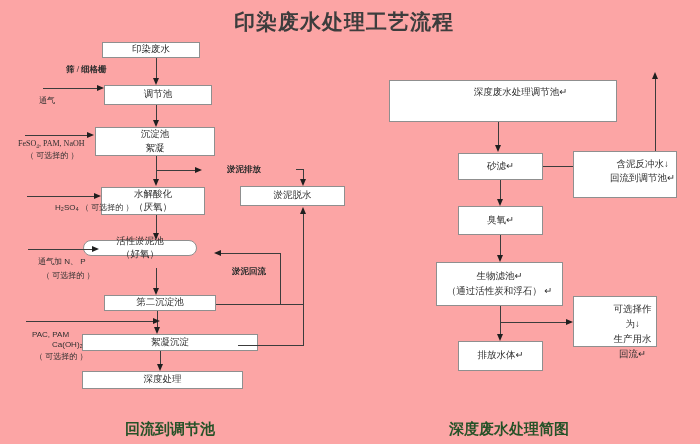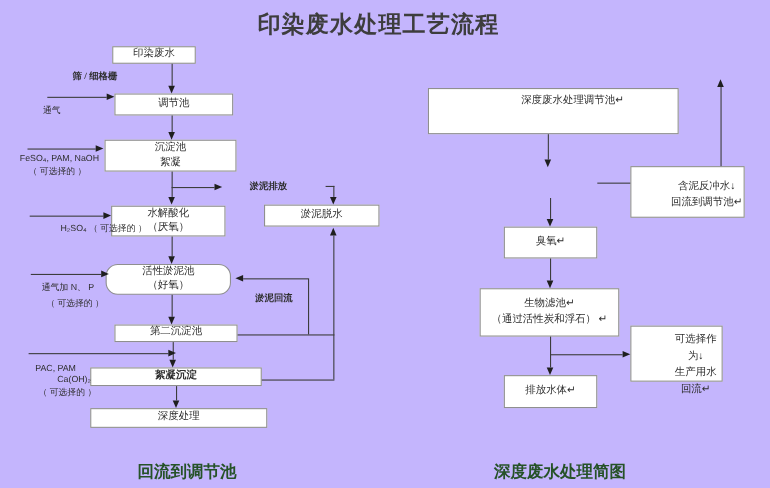--- a/index.html
+++ b/index.html
@@ -1,16 +1,16 @@
 <!DOCTYPE html>
 <html><head>
 <meta charset="utf-8">
 <style>
   html,body{margin:0;padding:0;background:#fff;}
-  #stage{position:relative;width:700px;height:444px;background:#c4b5fd;overflow:hidden;
+  #stage{position:relative;width:700px;height:444px;background:#fca5a5;overflow:hidden;
          font-family:"Liberation Sans",sans-serif;}
   .title{position:absolute;left:0;top:8px;width:688px;text-align:center;
          font:bold 21px "Liberation Sans",sans-serif;color:#3d3d3d;letter-spacing:1px;}
   .box{position:absolute;border:1px solid #8f8f8f;background:#fff;color:#2e2e2e;
        font:9.5px/1.4 "Liberation Serif",serif;text-align:center;
        display:flex;flex-direction:column;justify-content:center;box-sizing:border-box;}
   .box.top{justify-content:flex-start;padding-top:5px;padding-left:35px;}
   .bl{display:block;}
   .hl,.vl{position:absolute;background:#3c3c3c;}
   .hl{height:1px;}
@@ -25,42 +25,42 @@
   .cap{position:absolute;top:420px;width:170px;text-align:center;
        font:bold 15px "Liberation Serif",serif;color:#265228;white-space:nowrap;}
 </style>
 </head>
 <body>
 
 <div id="stage">
 
   <div class="title">印染废水处理工艺流程</div>
 
-  <div class="box" style="left:102px;top:42px;width:76px;height:16px;">
+  <div class="box" style="left:102px;top:42px;width:98px;height:16px;">
     <span class="bl">印染废水</span>
   </div>
   <div class="box" style="left:104px;top:85px;width:108px;height:20px;">
     <span class="bl">调节池</span>
   </div>
   <div class="box" style="left:95px;top:127px;width:120px;height:29px;">
     <span class="bl">沉淀池</span>
     <span class="bl">絮凝</span>
   </div>
   <div class="box" style="left:101px;top:187px;width:104px;height:28px;">
     <span class="bl">水解酸化</span>
     <span class="bl">（厌氧）</span>
   </div>
-  <div class="box" style="left:96px;top:240px;width:114px;height:28px;border-radius:11px;">
+  <div class="box" style="left:83px;top:240px;width:114px;height:16px;border-radius:11px;">
     <span class="bl">活性淤泥池</span>
     <span class="bl">（好氧）</span>
   </div>
   <div class="box" style="left:104px;top:295px;width:112px;height:16px;">
     <span class="bl">第二沉淀池</span>
   </div>
-  <div class="box" style="left:82px;top:334px;width:156px;height:17px;font-weight:bold;">
+  <div class="box" style="left:82px;top:334px;width:176px;height:17px;">
     <span class="bl">絮凝沉淀</span>
   </div>
   <div class="box" style="left:240px;top:186px;width:105px;height:20px;">
     <span class="bl">淤泥脱水</span>
   </div>
   <div class="box" style="left:82px;top:371px;width:161px;height:18px;">
     <span class="bl">深度处理</span>
   </div>
 
   <div class="vl" style="left:156px;top:58px;height:20px;"></div>
@@ -99,37 +99,40 @@
   <div class="hl" style="left:216px;top:304px;width:88px;"></div>
   <div class="ah u" style="left:300px;top:207px;"></div>
   <div class="vl" style="left:303px;top:214px;height:131px;"></div>
   <div class="vl" style="left:280px;top:253px;height:51px;"></div>
   <div class="ah l" style="left:214px;top:250px;"></div>
   <div class="hl" style="left:221px;top:253px;width:59px;"></div>
   <div class="hl" style="left:238px;top:345px;width:66px;"></div>
 
   <div class="lab b" style="left:66px;top:64px;">筛 / 细格栅</div>
   <div class="lab" style="left:39px;top:96px;">通气</div>
-  <div class="lab" style="left:18px;top:139px;">FeSO₄, PAM, NaOH</div>
+  <div class="lab" style="left:18px;top:139px;font-family:Liberation Serif, serif;">FeSO₄, PAM, NaOH</div>
   <div class="lab" style="left:26px;top:151px;">（ 可选择的 ）</div>
   <div class="lab" style="left:27px;top:203px;margin-left:28px;">H₂SO₄ （ 可选择的 ）</div>
   <div class="lab" style="left:38px;top:257px;">通气加 N、 P</div>
   <div class="lab" style="left:42px;top:271px;">（ 可选择的 ）</div>
   <div class="lab" style="left:32px;top:330px;">PAC, PAM</div>
   <div class="lab" style="left:32px;top:340px;margin-left:20px;">Ca(OH)₂</div>
   <div class="lab" style="left:35px;top:352px;">（ 可选择的 ）</div>
   <div class="lab b" style="left:227px;top:164px;">淤泥排放</div>
   <div class="lab b" style="left:232px;top:266px;">淤泥回流</div>
 
   <div class="cap" style="left:85px;">回流到调节池</div>
 
   <div class="box top" style="left:389px;top:80px;width:228px;height:42px;">
     <span class="bl">深度废水处理调节池↵</span>
   </div>
-  <div class="box top" style="left:573px;top:151px;width:104px;height:47px;line-height:14px;justify-content:center;">
+  <div class="box" style="left:458px;top:153px;width:85px;height:27px;">
+    <span class="bl">砂滤↵</span>
+  </div>
+  <div class="box top" style="left:573px;top:151px;width:104px;height:47px;line-height:14px;">
     <span class="bl">含泥反冲水↓</span>
     <span class="bl">回流到调节池↵</span>
   </div>
   <div class="box" style="left:436px;top:262px;width:127px;height:44px;line-height:15px;">
     <span class="bl">生物滤池↵</span>
     <span class="bl">（通过活性炭和浮石） ↵</span>
   </div>
   <div class="box" style="left:458px;top:206px;width:85px;height:29px;">
     <span class="bl">臭氧↵</span>
   </div>

